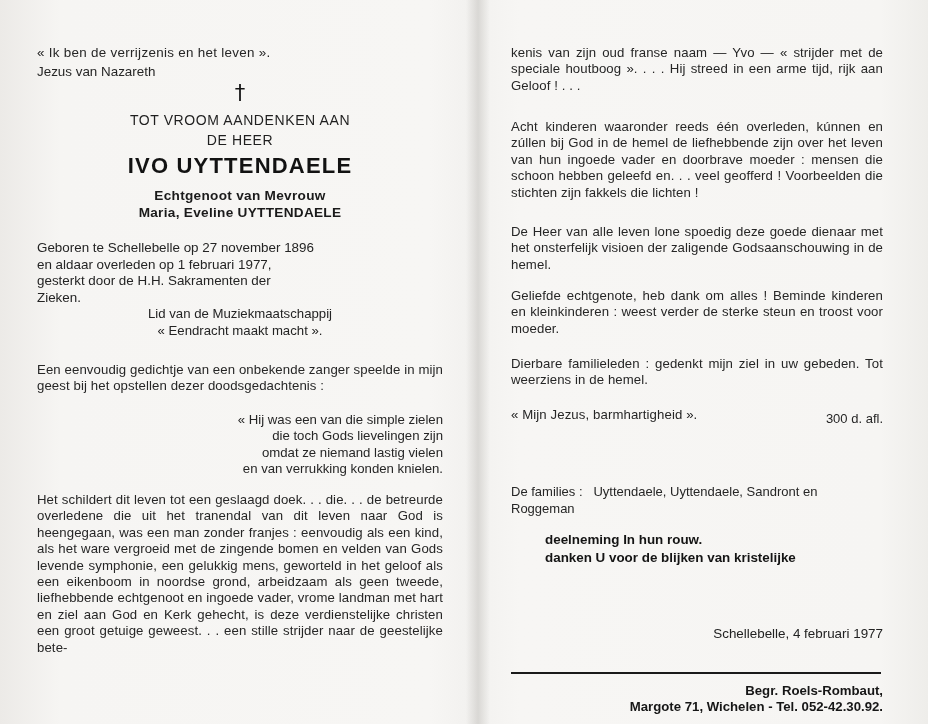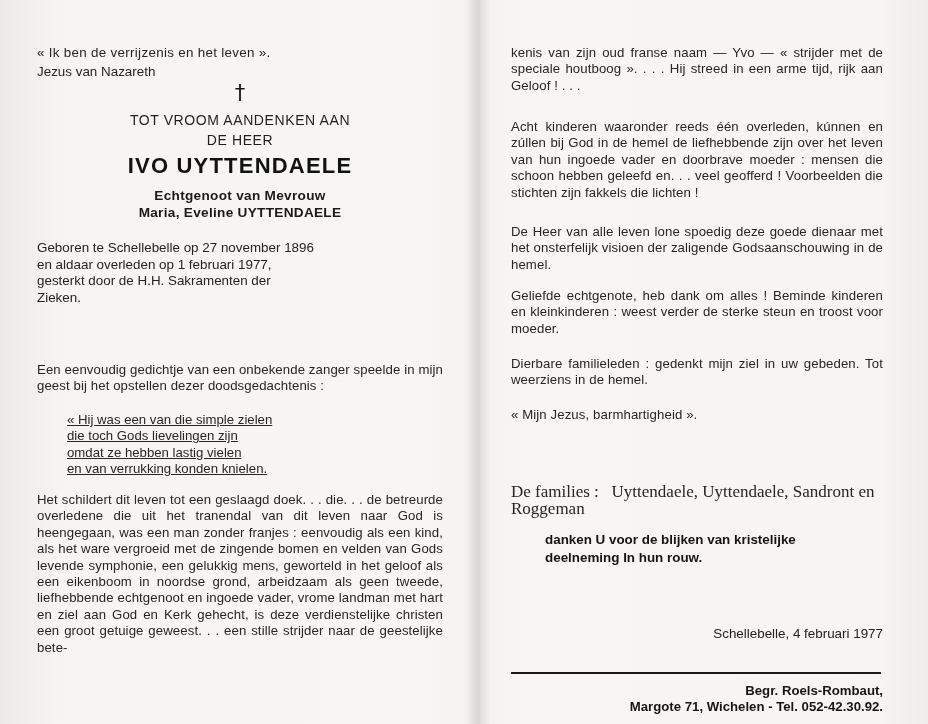--- a/index.html
+++ b/index.html
@@ -114,35 +114,33 @@
     text-align: center;
     font-size: 21px;
     line-height: 22px;
     color: #141414;
     font-family: "DejaVu Sans", sans-serif;
   }
   .poem {
     font-size: 13.2px;
     line-height: 16.4px;
     padding-left: 30px;
-    text-align: left;
-    color: #262626;
-    text-decoration: underline;
+    text-align: right;
+    color: #262626;
   }
   .indul {
     font-size: 13px;
     text-align: right;
     padding-right: 44px;
     color: #262626;
   }
   .fam-head {
-    font-size: 17px;
+    font-size: 13px;
     line-height: 17px;
     color: #262626;
-    font-family: Liberation Serif, serif;
   }
   .fam-thanks {
     font-size: 13.4px;
     font-weight: bold;
     line-height: 18px;
     padding-left: 34px;
     color: #141414;
   }
   .place-date {
     font-size: 13.4px;
@@ -191,56 +189,61 @@
       <div class="hdr-spouse">Maria, Eveline UYTTENDAELE</div>
     </div>
 
     <div class="blk" style="top:240px;">
       <div class="dates">Geboren te Schellebelle op 27 november 1896</div>
       <div class="dates">en aldaar overleden op 1 februari 1977,</div>
       <div class="dates">gesterkt door de H.H. Sakramenten der</div>
       <div class="dates">Zieken.</div>
     </div>
 
+    <div class="blk" style="top:306px;">
+      <div class="lid">Lid van de Muziekmaatschappij</div>
+      <div class="lid">« Eendracht maakt macht ».</div>
+    </div>
 
     <div class="blk body-text" style="top:362px;">Een eenvoudig gedichtje van een onbekende zanger speelde in mijn geest bij het opstellen dezer doodsgedachtenis :</div>
 
     <div class="blk" style="top:412px;">
       <div class="poem">« Hij was een van die simple zielen</div>
       <div class="poem">die toch Gods lievelingen zijn</div>
-      <div class="poem">omdat ze hebben lastig vielen</div>
+      <div class="poem">omdat ze niemand lastig vielen</div>
       <div class="poem">en van verrukking konden knielen.</div>
     </div>
 
     <div class="blk body-text" style="top:492px;">Het schildert dit leven tot een geslaagd doek. . . die. . . de betreurde overledene die uit het tranendal van dit leven naar God is heengegaan, was een man zonder franjes : eenvoudig als een kind, als het ware vergroeid met de zingende bomen en velden van Gods levende symphonie, een gelukkig mens, geworteld in het geloof als een eikenboom in noordse grond, arbeidzaam als geen tweede, liefhebbende echtgenoot en ingoede vader, vrome landman met hart en ziel aan God en Kerk gehecht, is deze verdienstelijke christen een groot getuige geweest. . . een stille strijder naar de geestelijke bete-</div>
   </div>
 
   <div class="col" id="right-col">
 
     <div class="blk body-text" style="top:45px;">kenis van zijn oud franse naam — Yvo — « strijder met de speciale houtboog ». . . . Hij streed in een arme tijd, rijk aan Geloof ! . . .</div>
 
     <div class="blk body-text" style="top:119px;">Acht kinderen waaronder reeds één overleden, kúnnen en zúllen bij God in de hemel de liefhebbende zijn over het leven van hun ingoede vader en doorbrave moeder : mensen die schoon hebben geleefd en. . . veel geofferd ! Voorbeelden die stichten zijn fakkels die lichten !</div>
 
     <div class="blk body-text" style="top:288px;">Geliefde echtgenote, heb dank om alles ! Beminde kinderen en kleinkinderen : weest verder de sterke steun en troost voor moeder.</div>
 
     <div class="blk body-text" style="top:224px;">De Heer van alle leven lone spoedig deze goede dienaar met het onsterfelijk visioen der zaligende Godsaanschouwing in de hemel.</div>
 
     <div class="blk body-text" style="top:356px;">Dierbare familieleden : gedenkt mijn ziel in uw gebeden. Tot weerziens in de hemel.</div>
 
     <div class="blk body-text" style="top:407px;">« Mijn Jezus, barmhartigheid ».</div>
 
+    <div class="blk indul" style="top:411px;">300 d. afl.</div>
 
     <div class="blk fam-head" style="top:483px;">
       <span>De families :</span>
       <span>&nbsp;&nbsp;</span><span>Uyttendaele, Uyttendaele, Sandront en Roggeman</span>
     </div>
 
     <div class="blk" style="top:531px;">
+      <div class="fam-thanks">deelneming In hun rouw.</div>
       <div class="fam-thanks">danken U voor de blijken van kristelijke</div>
-      <div class="fam-thanks">deelneming In hun rouw.</div>
     </div>
 
     <div class="blk place-date" style="top:626px;">Schellebelle, 4 februari 1977</div>
 
     <div class="blk" style="top:672px;">
       <div class="rule"></div>
     </div>
 
     <div class="blk" style="top:683px;">
       <div class="printer">Begr. Roels-Rombaut,</div>

